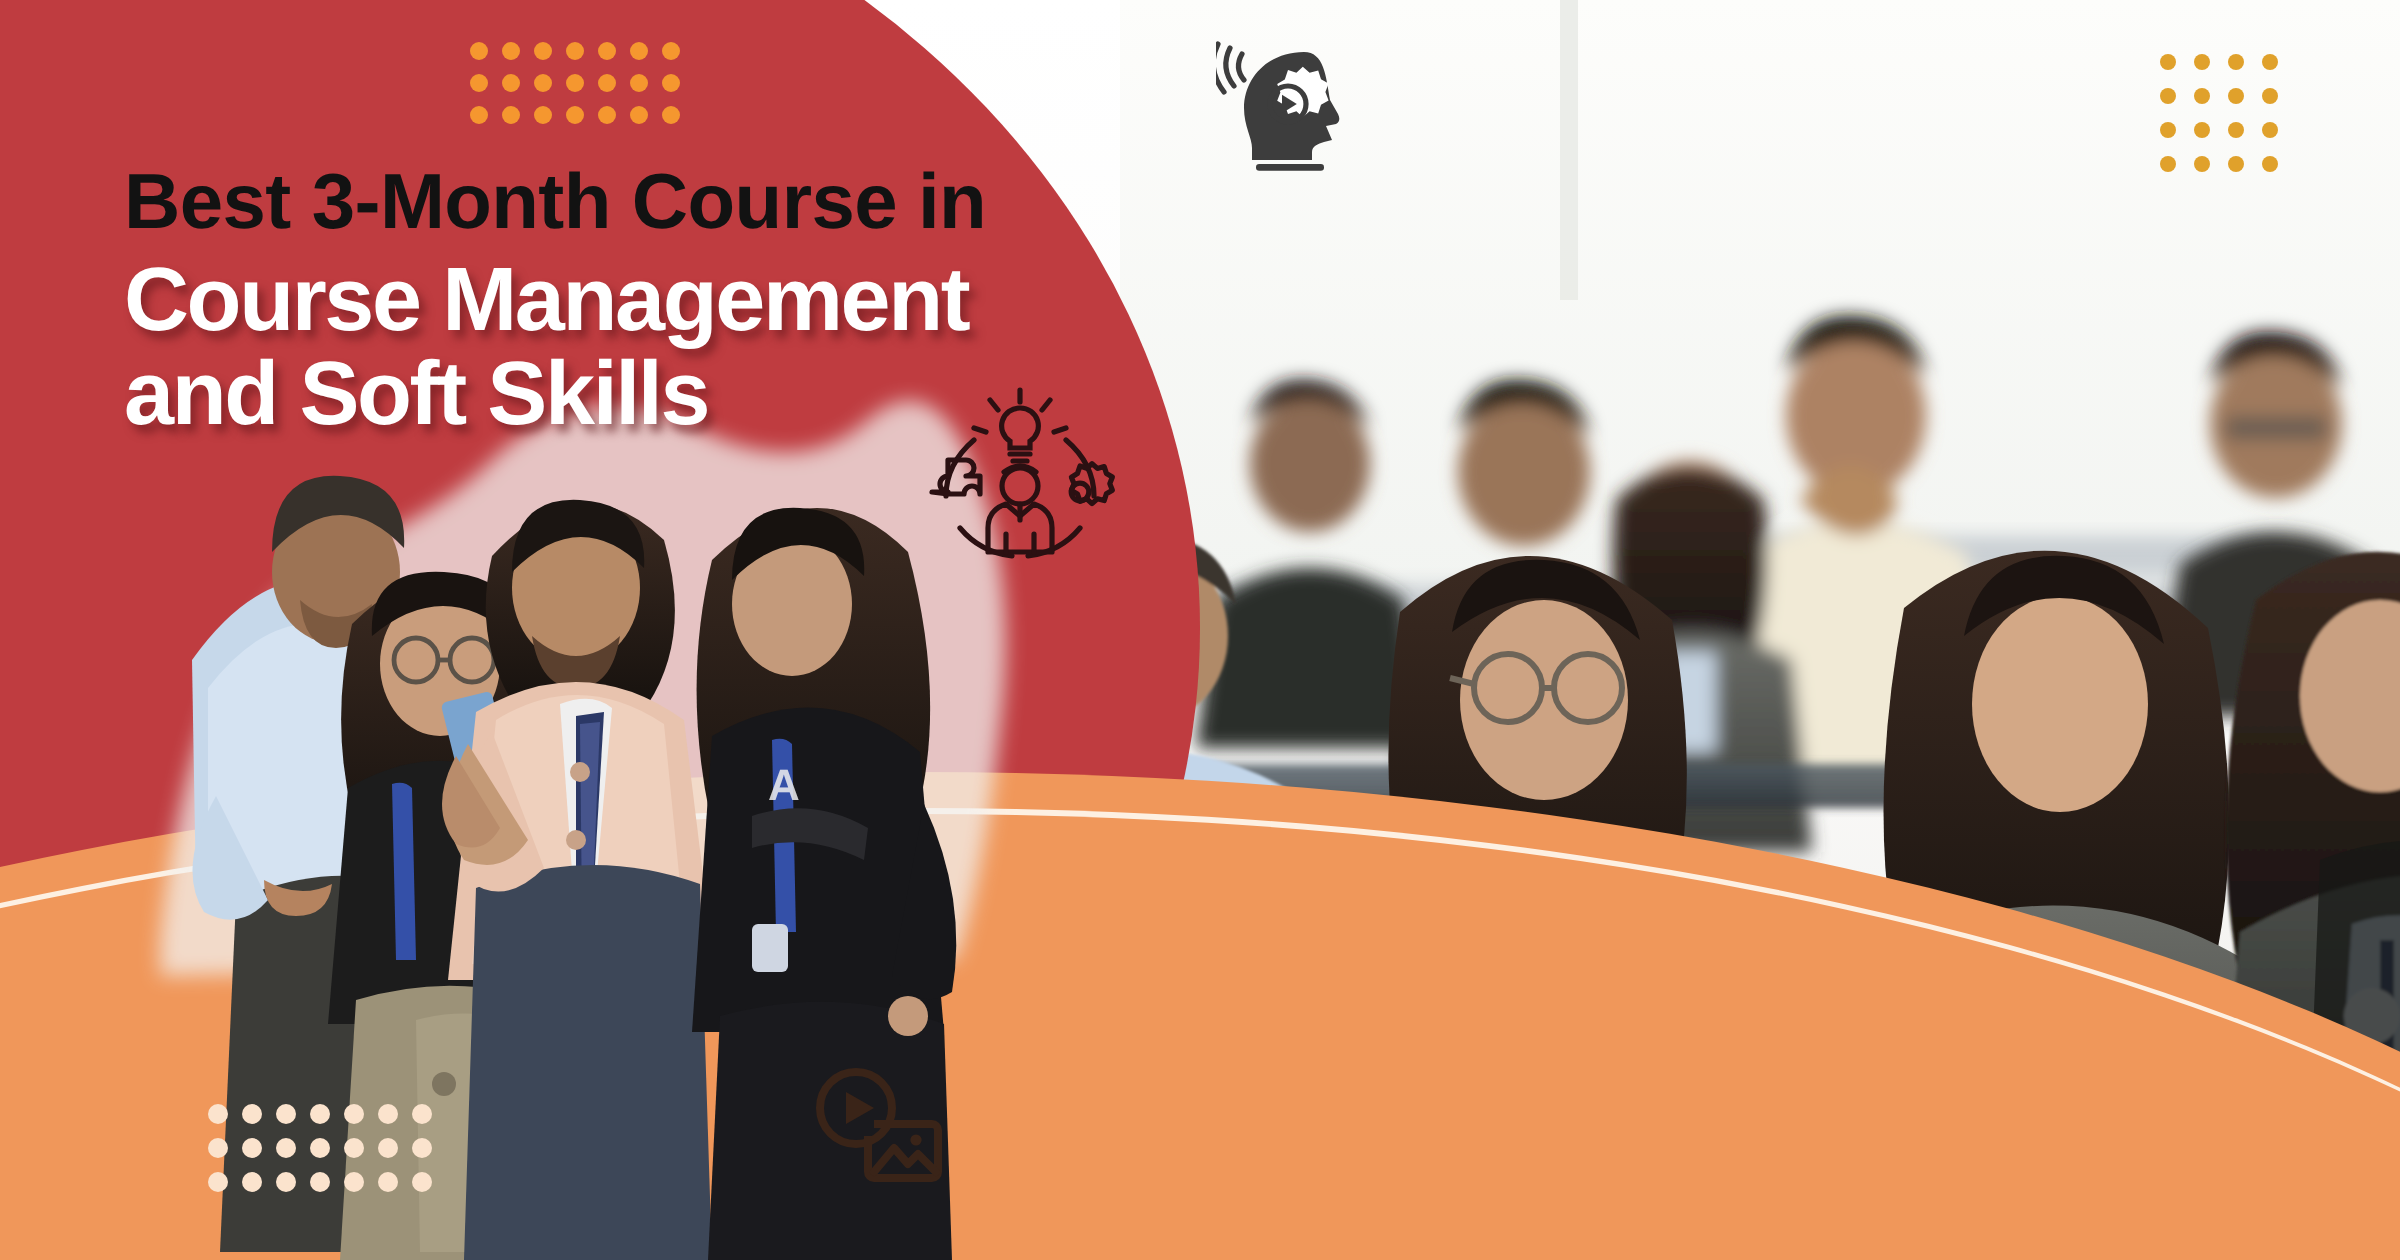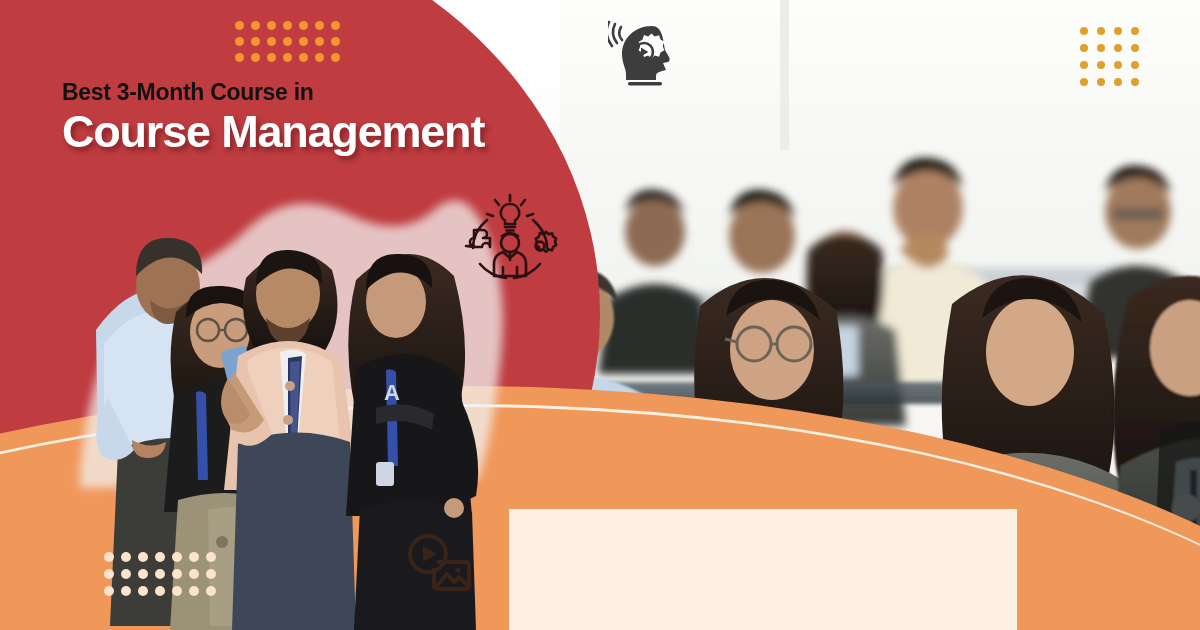--- a/index.html
+++ b/index.html
@@ -67,21 +67,21 @@
   }
 
   
   .headline {
     position: absolute;
     left: 62px; top: 80px;
     z-index: 12;
     width: 540px;
   }
   .headline .line1 {
-    font-size: 23px;
+    font-size: 39px;
     font-weight: bold;
     color: #121212;
     letter-spacing: -0.3px;
     line-height: 1.12;
     white-space: nowrap;
   }
   .headline .line2,
   .headline .line3 {
     font-size: 45px;
     font-weight: bold;
@@ -400,20 +400,21 @@
     <text x="384" y="400" font-family="Liberation Sans, sans-serif" font-size="22" font-weight="bold" fill="#efefef" opacity="0.85">A</text>
   </svg>
 
   <div class="orange-left-fill"></div>
   <div class="orange-sweep"></div>
   <div class="orange-sweep-line"></div>
 
   <div class="headline">
     <div class="line1">Best 3-Month Course in</div>
     <div class="line2">Course Management</div>
+    <div class="line3">and Soft Skills</div>
   </div>
 
   <div class="dot-grid" id="dots-top-left">
       <span class="dot"></span>
       <span class="dot"></span>
       <span class="dot"></span>
       <span class="dot"></span>
       <span class="dot"></span>
       <span class="dot"></span>
       <span class="dot"></span>

